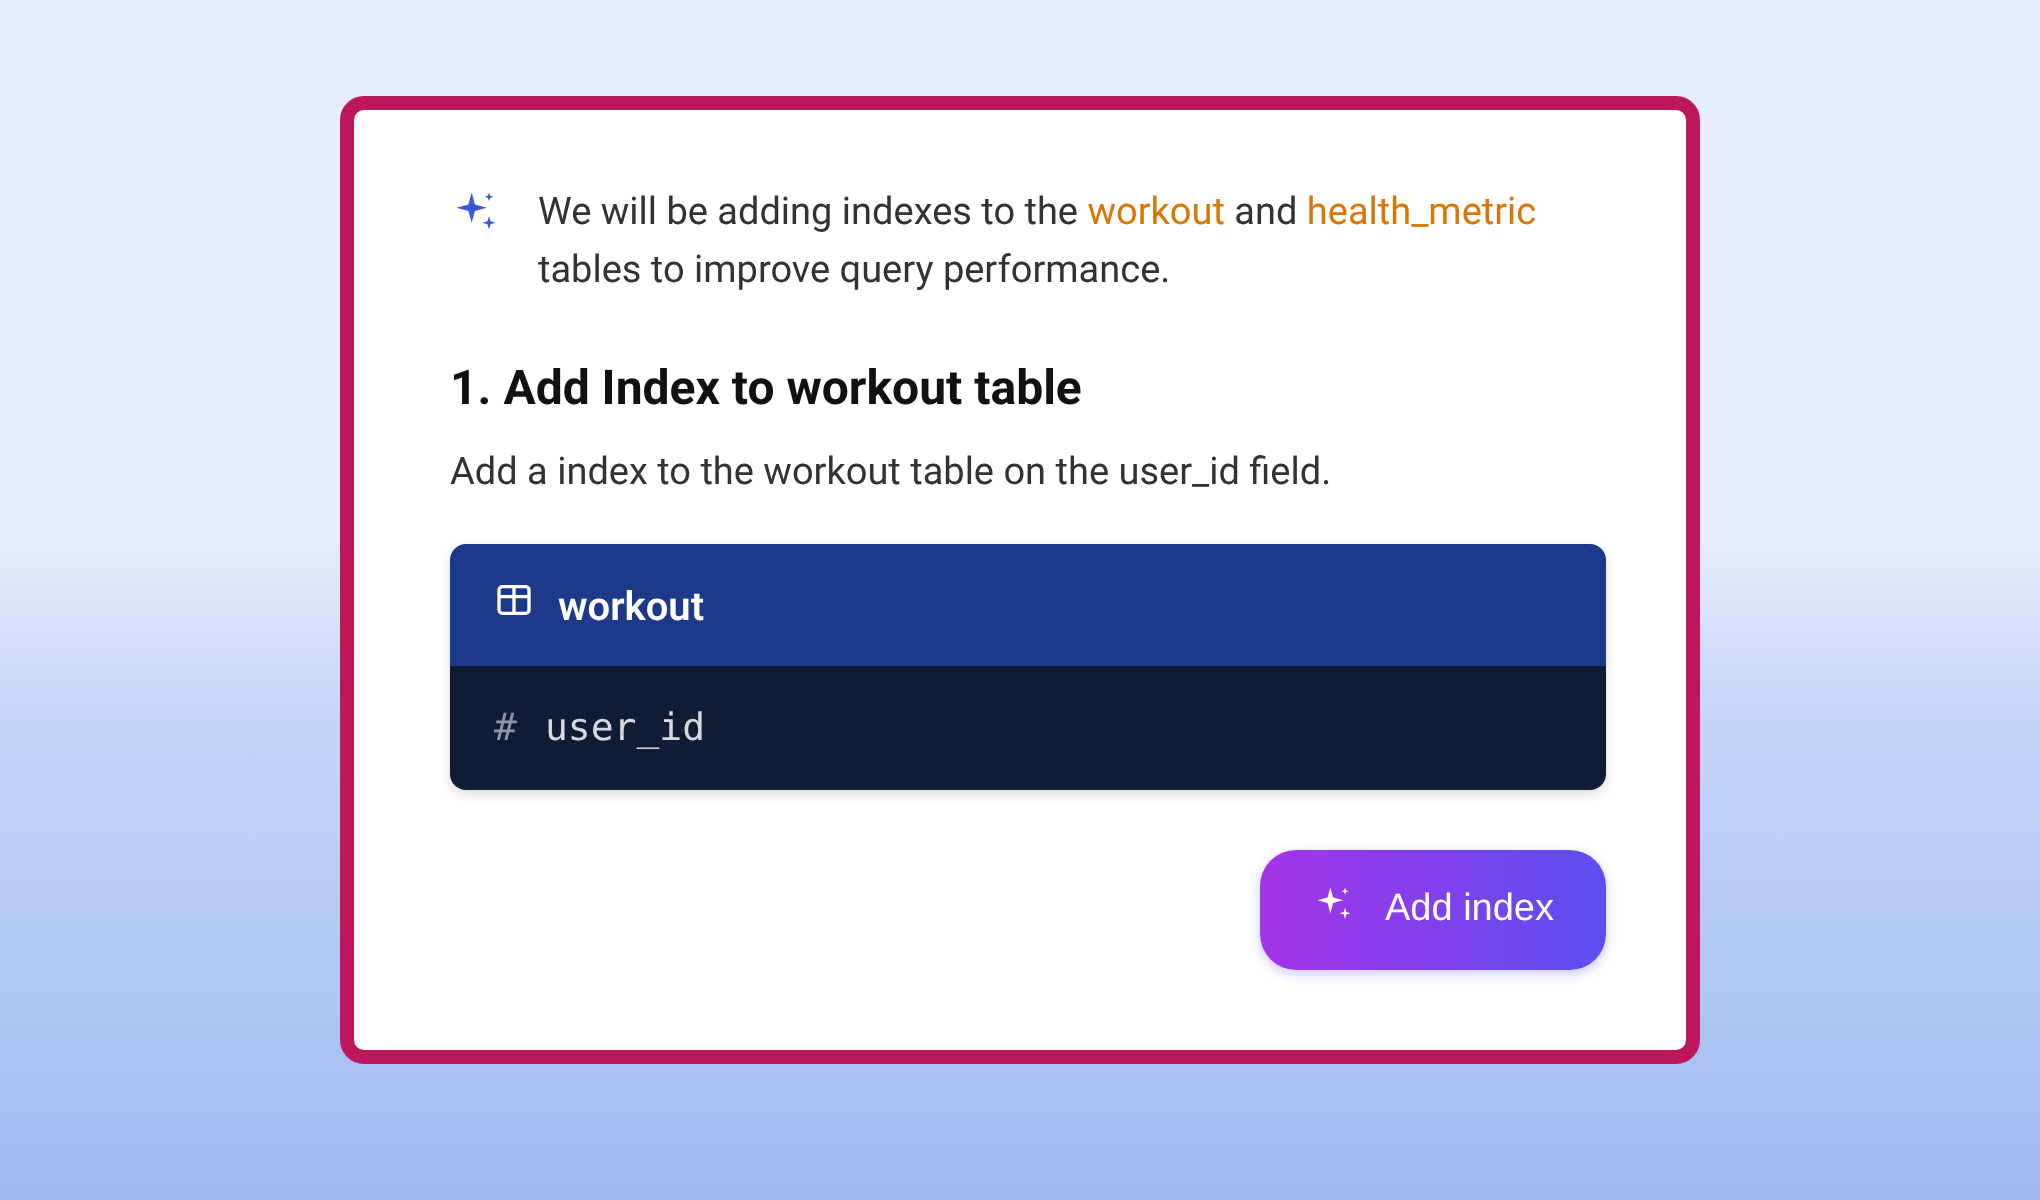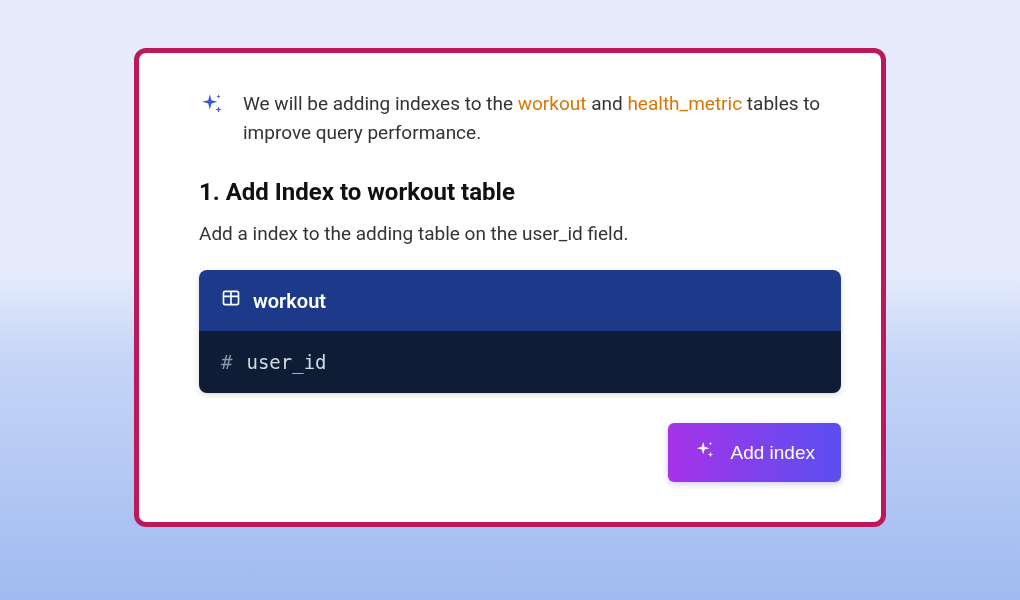--- a/index.html
+++ b/index.html
@@ -13,24 +13,24 @@
       background: linear-gradient(to bottom, #e6ecfb 0%, #e6ecfb 45%, #c5d5f7 60%, #a0baf0 100%);
       font-family: -apple-system, BlinkMacSystemFont, 'Segoe UI', Roboto, sans-serif;
       display: flex;
       justify-content: center;
       align-items: flex-start;
       padding-top: 48px;
       overflow: hidden;
     }
     .card {
       background: #ffffff;
-      border: 5px solid #be185d;
+      border: 7px solid #be185d;
       border-radius: 12px;
-      width: 752px;
-      padding: 36px 40px 40px 60px;
+      width: 680px;
+      padding: 36px 40px 40px 48px;
       position: relative;
     }
     .intro-row {
       display: flex;
       align-items: flex-start;
       gap: 18px;
       margin-bottom: 30px;
     }
     .sparkles-icon-blue {
       flex-shrink: 0;
@@ -88,21 +88,21 @@
       color: #8b95a7;
     }
     .action-row {
       display: flex;
       justify-content: flex-end;
     }
     .add-btn {
       background: linear-gradient(to right, #a633e8, #5a4ff0);
       color: #fff;
       border: none;
-      border-radius: 6px;
+      border-radius: 18px;
       padding: 16px 26px;
       font-size: 19px;
       font-weight: 500;
       cursor: pointer;
       display: inline-flex;
       align-items: center;
       gap: 14px;
       box-shadow: 0 2px 6px rgba(90, 79, 240, 0.3);
     }
   </style>
@@ -118,21 +118,21 @@
         <path d="M18 3 L18.5 4.5 L20 5 L18.5 5.5 L18 7 L17.5 5.5 L16 5 L17.5 4.5 Z" fill="#3957d9"></path>
       </svg>
     </span>
     <p class="intro-text">
       <span>We will be adding indexes to the </span><span class="hl">workout</span><span> and </span><span class="hl">health_metric</span><span> tables to improve query performance.</span>
     </p>
   </div>
 
   <div class="step-section">
     <h2 class="step-title">1. Add Index to workout table</h2>
-    <p class="step-desc">Add a index to the adding table on the user_id field.</p>
+    <p class="step-desc">Add a index to the workout table on the user_id field.</p>
 
     <div class="schema-block">
       <div class="schema-header">
         <span>
           <svg width="20" height="20" viewBox="0 0 24 24" fill="none" stroke="#fff" stroke-width="2">
             <rect x="3" y="4" width="18" height="16" rx="2"></rect>
             <line x1="3" y1="10" x2="21" y2="10"></line>
             <line x1="12" y1="4" x2="12" y2="20"></line>
           </svg>
         </span>

